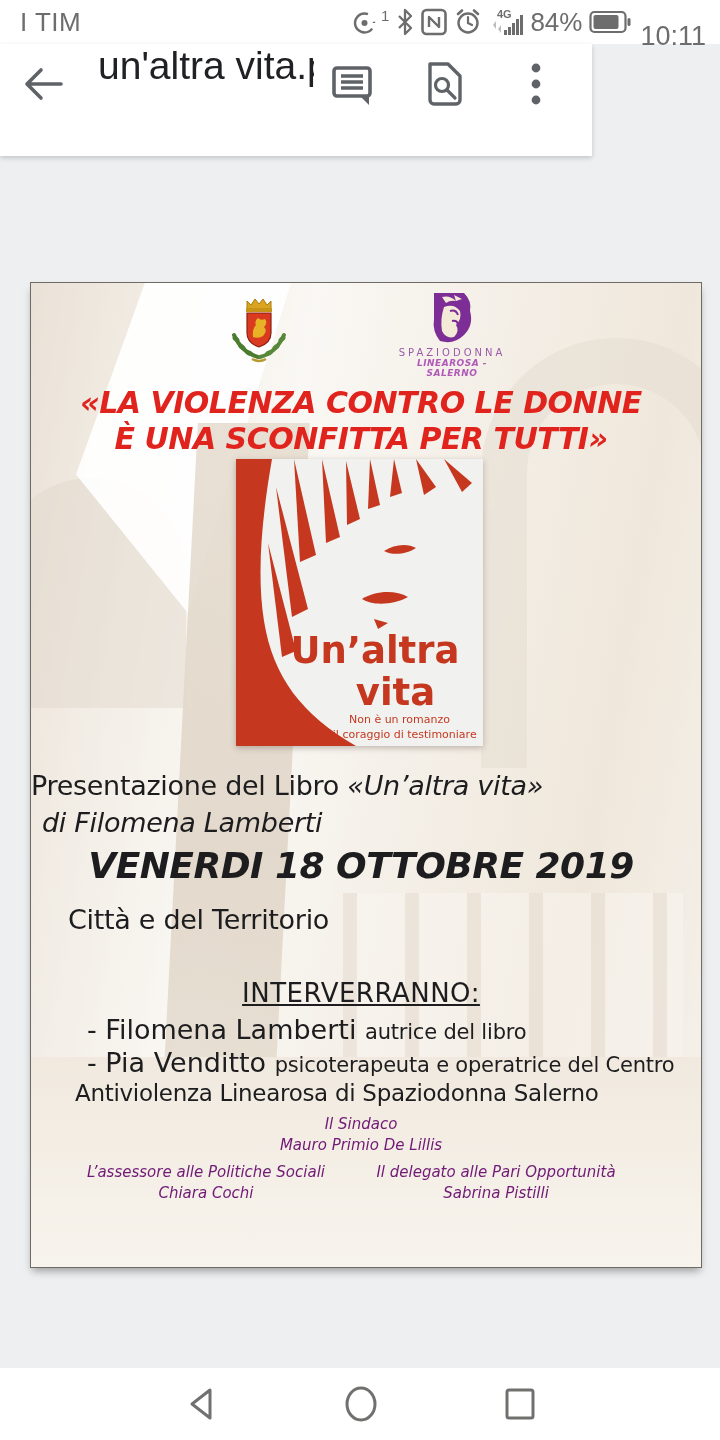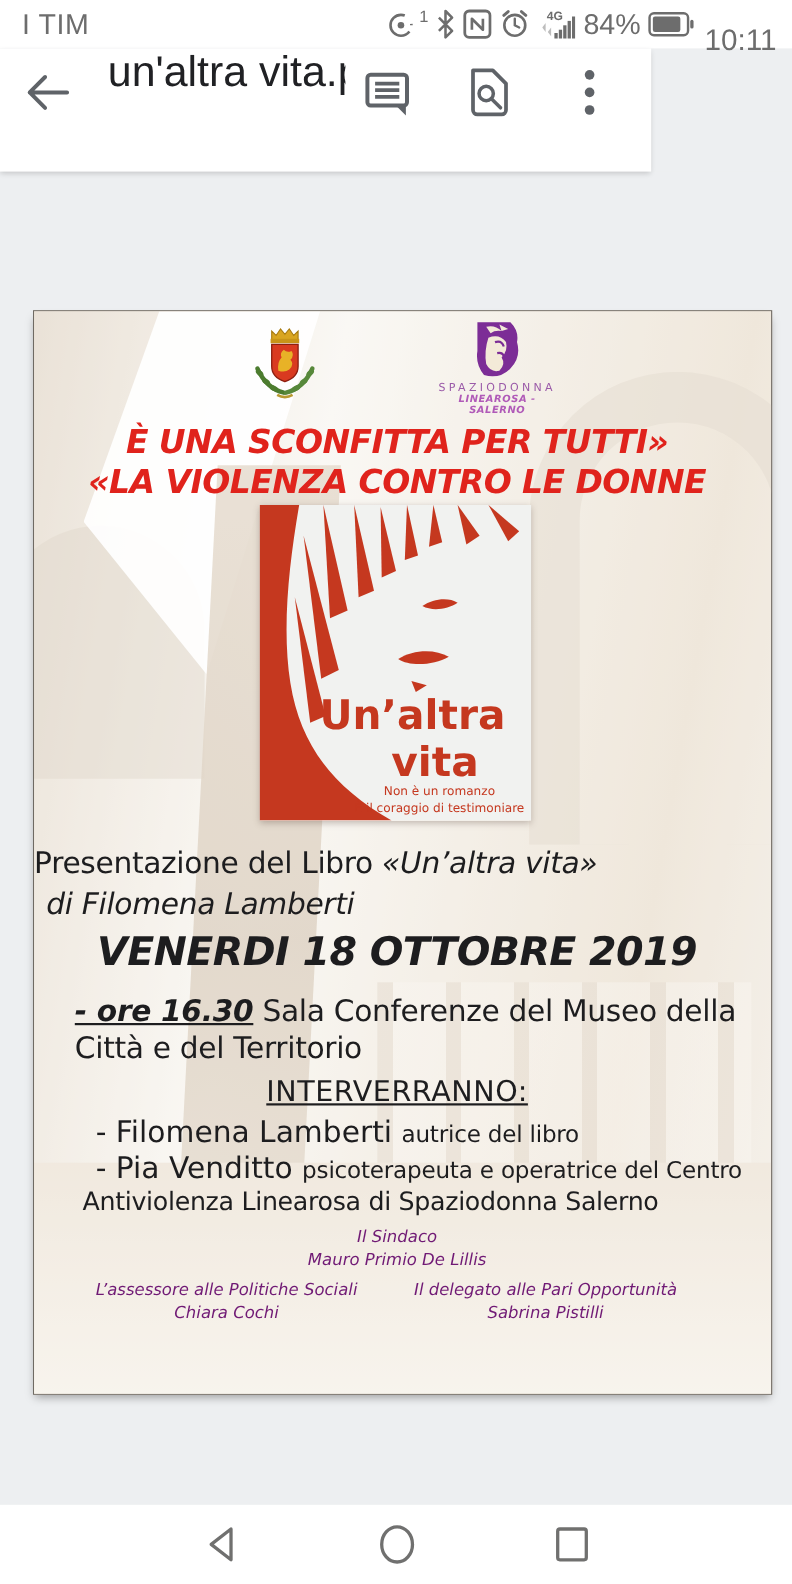--- a/index.html
+++ b/index.html
@@ -192,22 +192,22 @@
           <path d="M4 2 H34 Q42 10 40 20 Q44 34 34 44 Q24 54 10 50 Q2 40 4 28 Z" fill="#7c2d96"></path>
           <path d="M12 6 Q20 4 26 10 Q20 9 16 12 Z M24 4 L32 8 L26 10 Z" fill="#f3ead8"></path>
           <path d="M14 16 Q24 12 30 20 Q32 28 26 34 Q30 40 24 46 Q16 48 12 40 Q10 28 14 16 Z" fill="#f3ead8"></path>
           <path d="M20 20 Q26 18 28 24 M22 30 Q27 29 28 33" fill="none" stroke="#7c2d96" stroke-width="2"></path>
         </svg>
         <div class="spz-name">SPAZIODONNA</div>
         <div class="spz-sub">LINEAROSA - SALERNO</div>
       </div>
 
       <div class="abs red-heading p-text">
+        <div>«LA VIOLENZA CONTRO LE DONNE</div>
         <div>È UNA SCONFITTA PER TUTTI»</div>
-        <div>«LA VIOLENZA CONTRO LE DONNE</div>
       </div>
 
       <div class="abs cover">
         <svg viewBox="0 0 247 287">
           <rect width="247" height="287" fill="#f1f2f0"></rect>
           <path d="M0 0 H36 C27 52 20 112 28 162 C37 218 66 256 120 287 H0 Z" fill="#c5381f"></path>
           <path d="M40 28 L72 150 L56 158 Z" fill="#c5381f"></path>
           <path d="M32 84 L60 192 L46 198 Z" fill="#c5381f"></path>
           <path d="M58 0 L80 96 L64 103 Z" fill="#c5381f"></path>
           <path d="M86 0 L104 78 L90 84 Z" fill="#c5381f"></path>
@@ -227,21 +227,20 @@
       </div>
 
       <div class="abs presentazione p-text">
         <div><span>Presentazione del Libro </span><i>«Un’altra vita»</i></div>
         <div style="font-style:italic;margin-left:11px;">di Filomena Lamberti</div>
       </div>
 
       <div class="abs date-line p-text">VENERDI 18 OTTOBRE 2019</div>
 
       <div class="abs venue p-text">
-        <div><b>- ore 16.30</b><span> Sala Conferenze del Museo della</span></div>
         <div>Città e del Territorio</div>
       </div>
 
       <div class="abs speakers-heading p-text">INTERVERRANNO:</div>
       <div class="abs speaker1 p-text"><span class="sp-name">- Filomena Lamberti </span><span class="sp-role">autrice del libro</span></div>
       <div class="abs speaker2 p-text"><span class="sp-name">- Pia Venditto </span><span class="sp-role">psicoterapeuta e operatrice del Centro</span></div>
       <div class="abs speaker3 p-text">Antiviolenza Linearosa di Spaziodonna Salerno</div>
 
       <div class="abs sig sig-sindaco p-text">
         <div>Il Sindaco</div>

